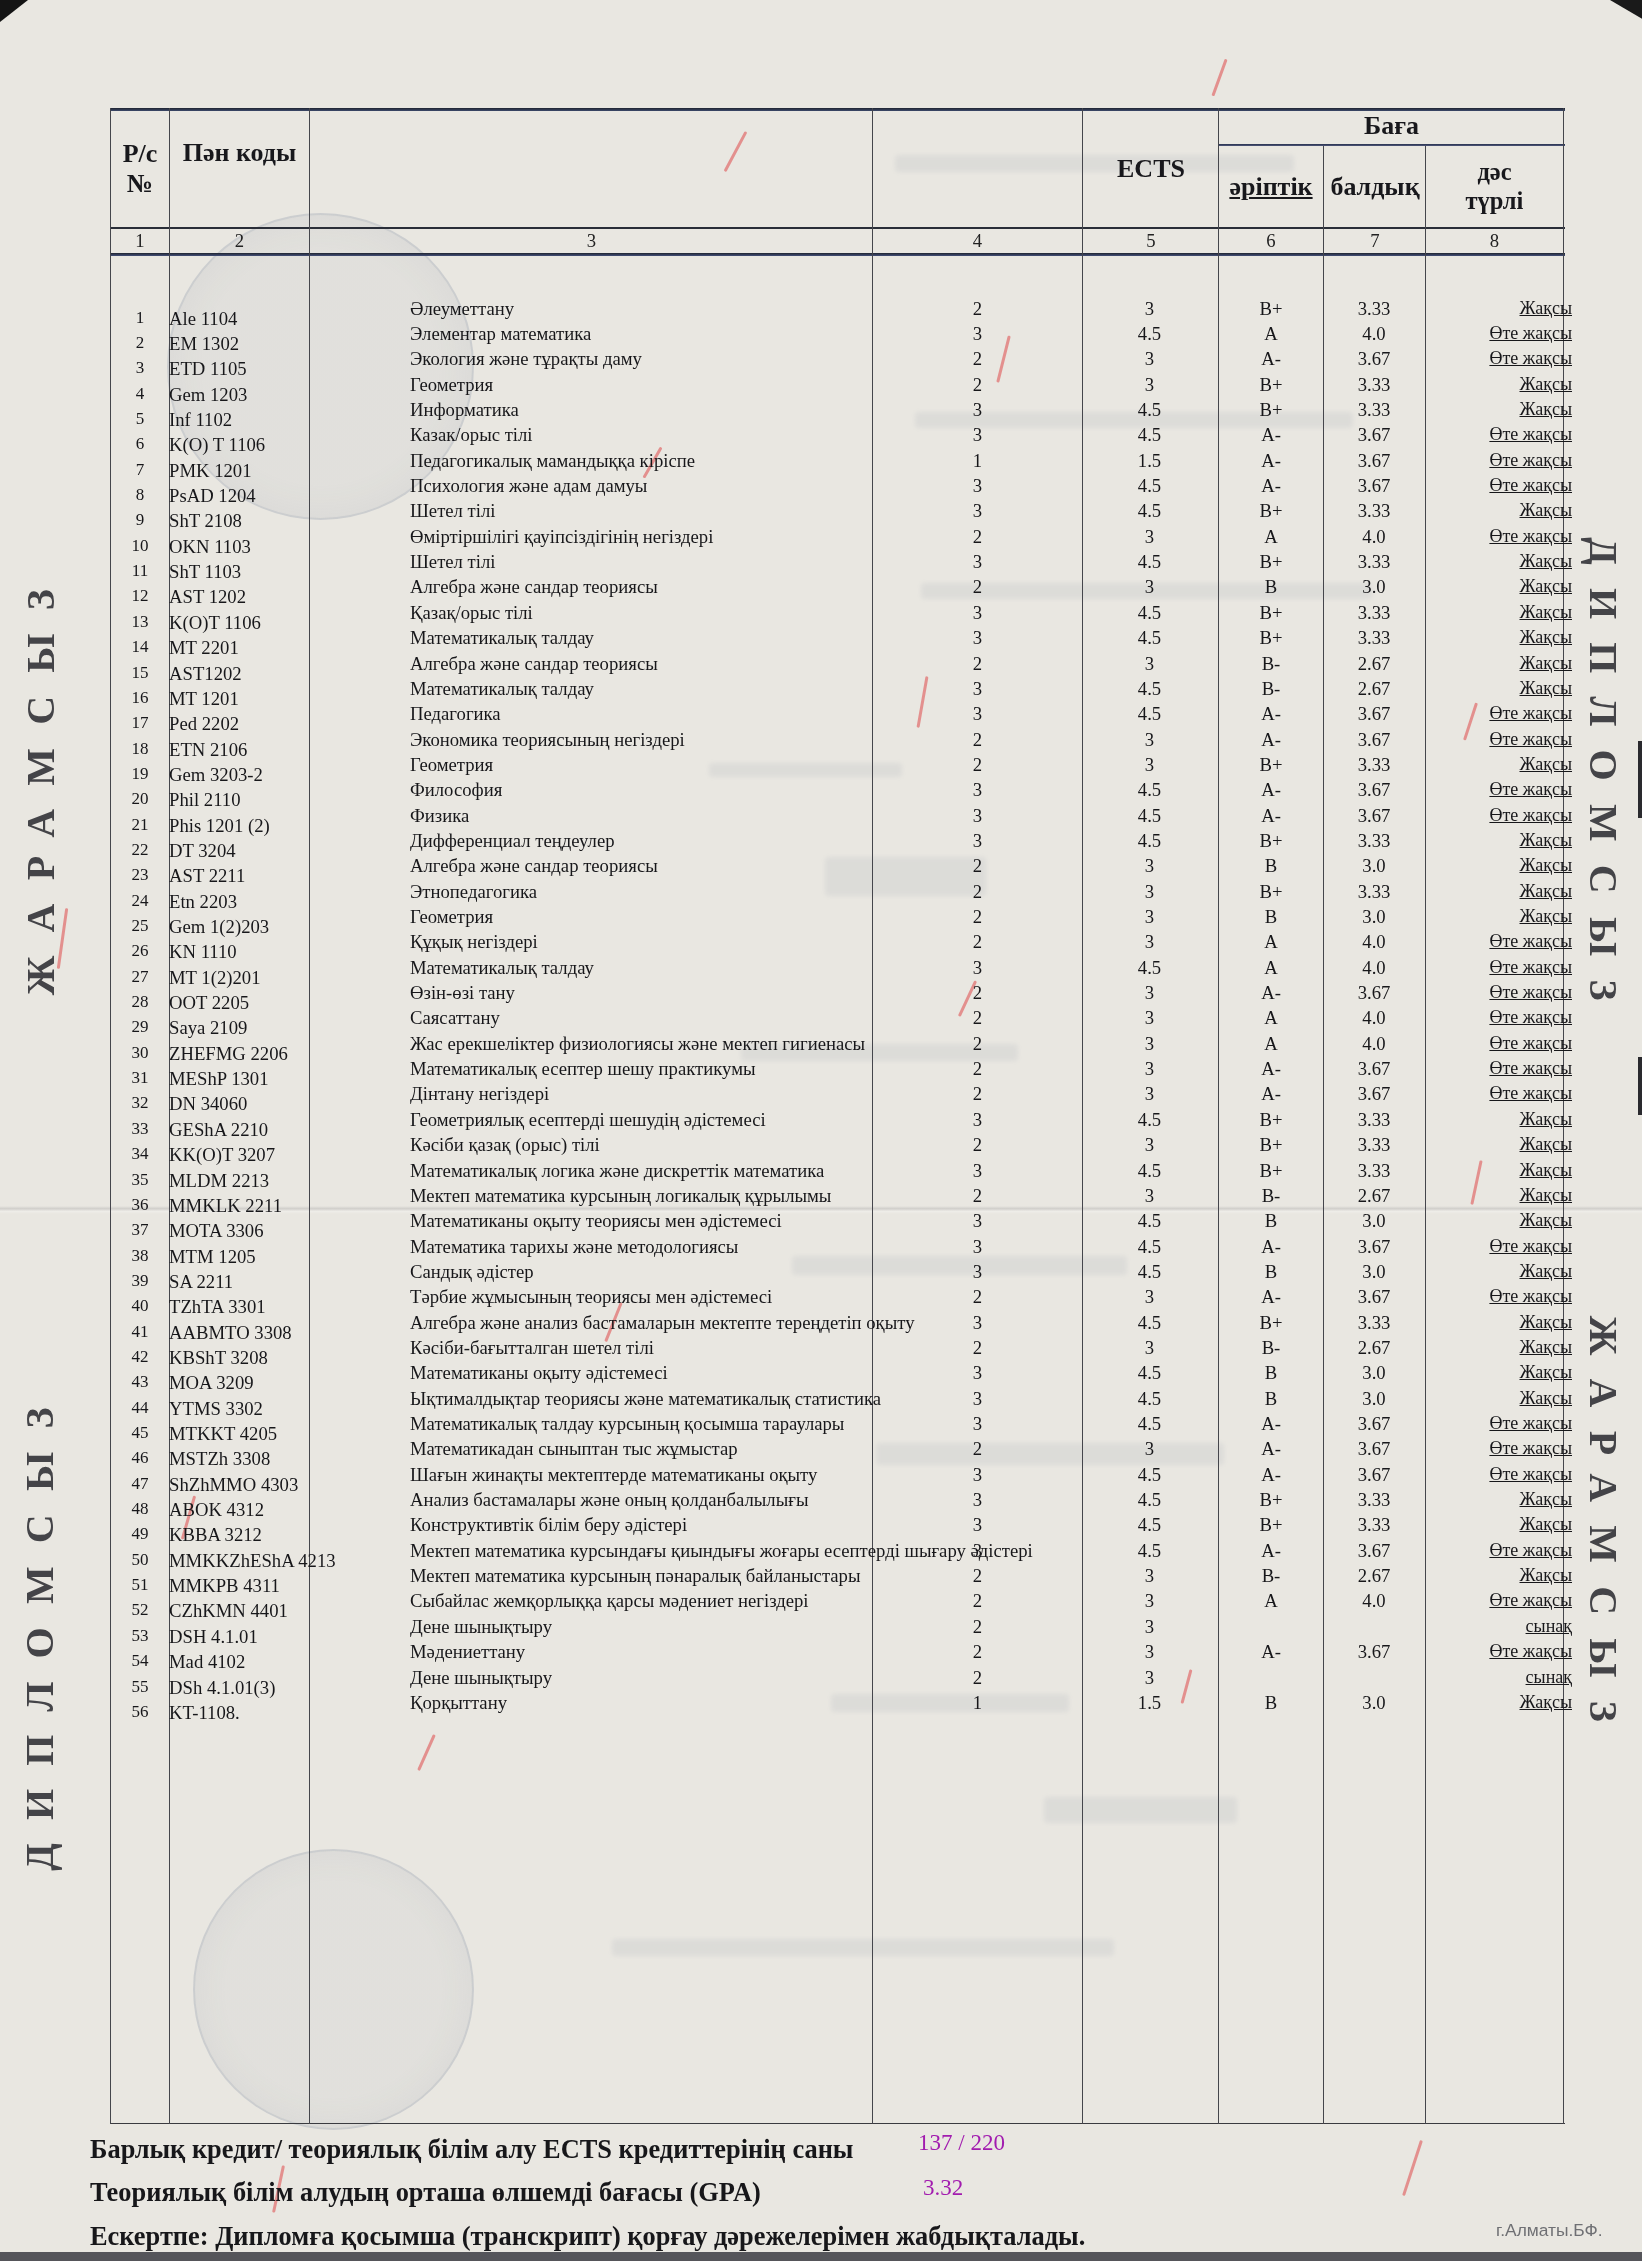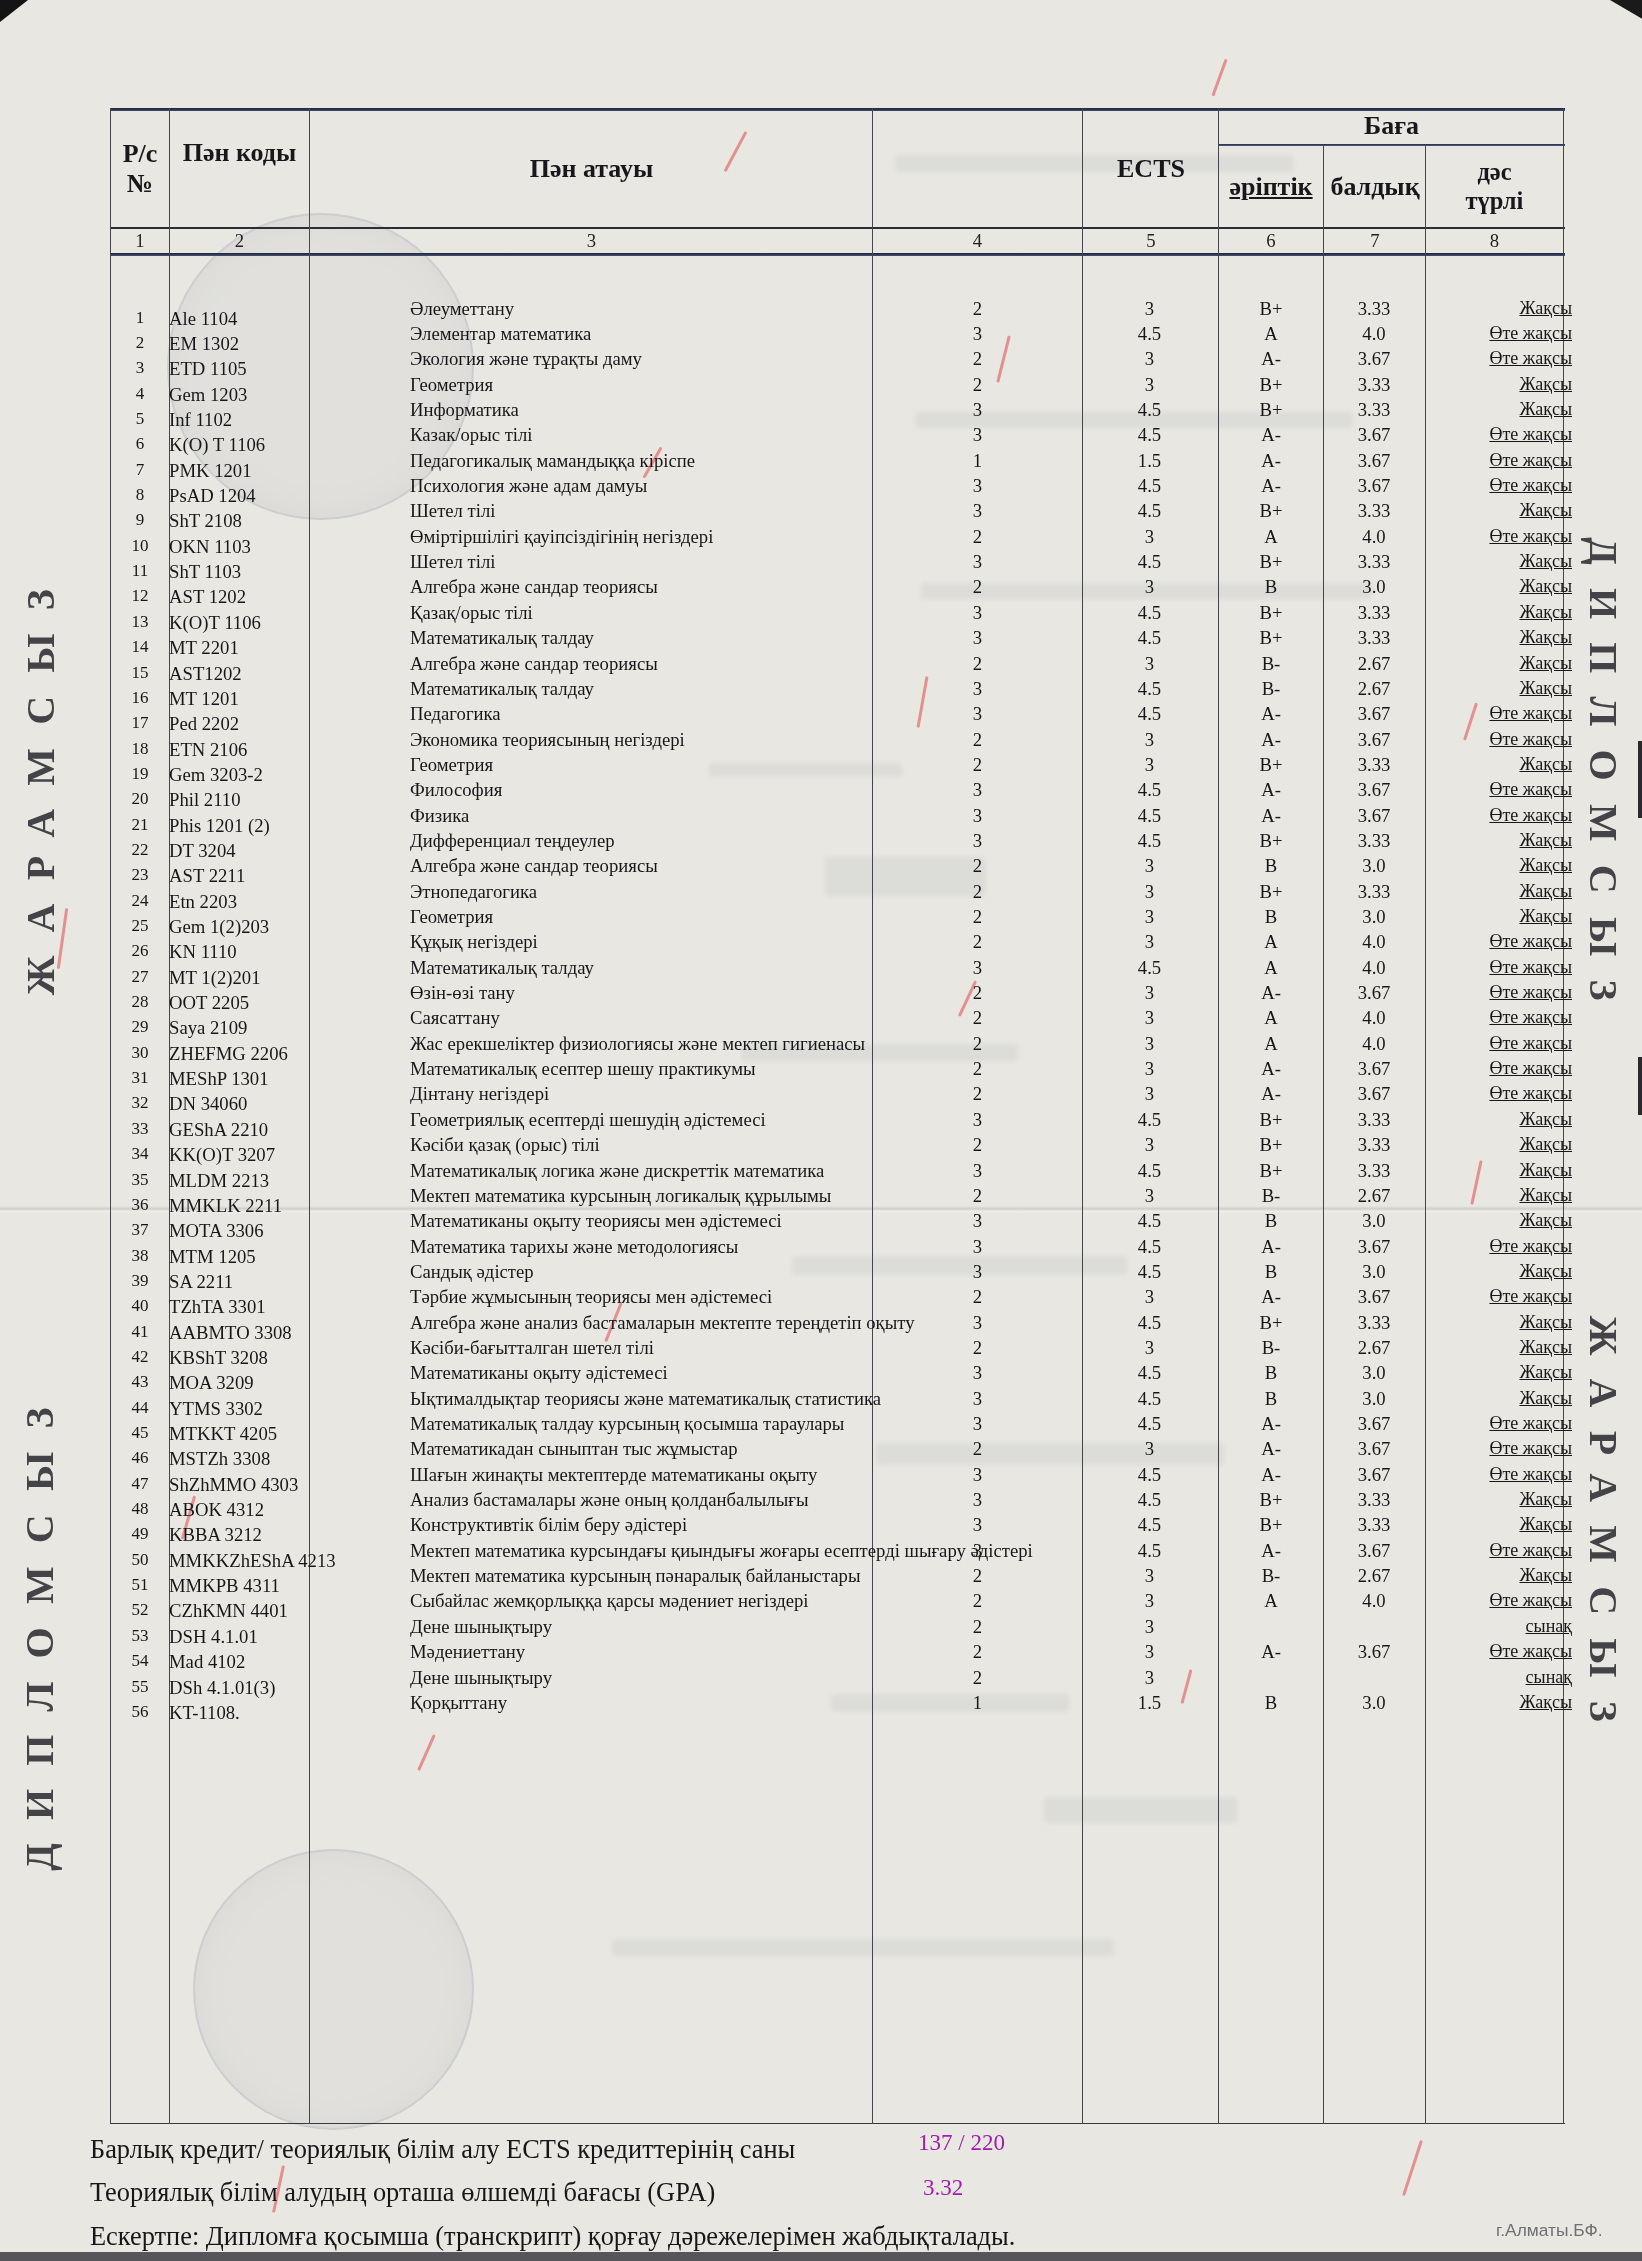--- a/index.html
+++ b/index.html
@@ -49,21 +49,21 @@
   .trow .cell{position:absolute;top:0;white-space:nowrap;}
   .c-num{left:111px;width:58px;text-align:center;top:10.3px !important;font-size:17px;}
   .c-code{left:169px;width:140px;text-align:left;top:9.7px !important;}
   .c-name{left:410px;}
   .c-credits{left:872px;width:211px;text-align:center;}
   .c-ects{left:1082px;width:135px;text-align:center;}
   .c-letter{left:1218px;width:106px;text-align:center;}
   .c-score{left:1323px;width:102px;text-align:center;}
   .c-trad{left:1425px;width:147px;text-align:right;font-size:18px;text-decoration:underline;}
   
-  .foot{position:absolute;left:90px;font-size:26.4px;font-weight:normal;color:#17171a;white-space:nowrap;}
+  .foot{position:absolute;left:90px;font-size:26.4px;font-weight:bold;color:#17171a;white-space:nowrap;}
   .foot-val{position:absolute;font-size:23px;font-weight:normal;color:#a21caf;white-space:nowrap;}
   .city-mark{position:absolute;left:1496px;top:2220px;font-size:17.4px;color:#6f7074;
     font-family:"Liberation Sans","DejaVu Sans",sans-serif;}
   
   .edge-word{position:absolute;font-weight:bold;font-size:40px;color:#2e2e33;
     letter-spacing:.58em;white-space:nowrap;text-align:center;opacity:.88;}
   .rot-l{transform:rotate(-90deg);}
   .rot-r{transform:rotate(90deg);}
   
   .ghost{position:absolute;background:#8d95a4;opacity:.13;filter:blur(1.9px);border-radius:3.9px;}
@@ -139,21 +139,20 @@
   <div class="vline v4"></div>
   <div class="vline v5"></div>
   <div class="vline sub v6"></div>
   <div class="vline sub v7"></div>
   <div class="vline v8"></div>
 
   <div class="hcell hc-num">
       <span class="hc-wrap3">Р/с №</span>
     </div>
   <div class="hcell hc-code">Пән коды</div>
-  <div class="hcell hc-name">Пән атауы</div>
   <div class="hcell hc-ects">ECTS</div>
   <div class="hcell hc-baga">Баға</div>
   <div class="hcell hc-letter">әріптік</div>
   <div class="hcell hc-score">балдық</div>
   <div class="hcell hc-trad">
       <span class="hc-wrap3">дәс түрлі</span>
     </div>
 
   <div class="ncell" style="left:111px;width:58px;">1</div>
   <div class="ncell" style="left:170px;width:139px;">2</div>

